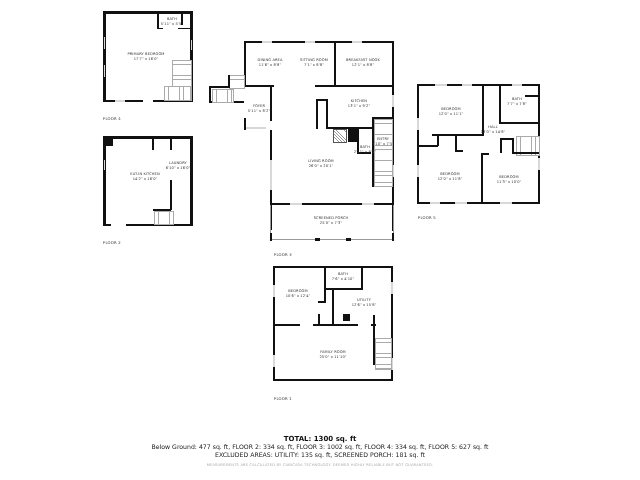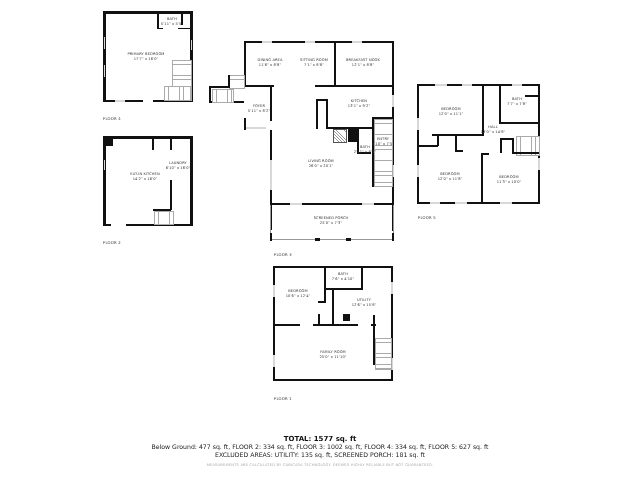--- a/index.html
+++ b/index.html
@@ -257,16 +257,16 @@
     <div>UTILITY</div>
     <div>12'6" x 15'8"</div>
   </div>
   <div class="room-label" style="left:333px;top:350px;">
     <div>FAMILY ROOM</div>
     <div>25'0" x 11'10"</div>
   </div>
   <div class="floor-label" style="left:274px;top:396px;">FLOOR 1</div>
 </div>
 
-<div class="footer" id="total">TOTAL: 1577 sq. ft</div>
+<div class="footer" id="total">TOTAL: 1300 sq. ft</div>
 <div class="footer" id="breakdown">Below Ground: 477 sq. ft, FLOOR 2: 334 sq. ft, FLOOR 3: 1002 sq. ft, FLOOR 4: 334 sq. ft, FLOOR 5: 627 sq. ft</div>
 <div class="footer" id="excluded">EXCLUDED AREAS: UTILITY: 135 sq. ft, SCREENED PORCH: 181 sq. ft</div>
 <div class="footer" id="disclaimer">MEASUREMENTS ARE CALCULATED BY CUBICASA TECHNOLOGY. DEEMED HIGHLY RELIABLE BUT NOT GUARANTEED.</div>
 
 </body></html>

